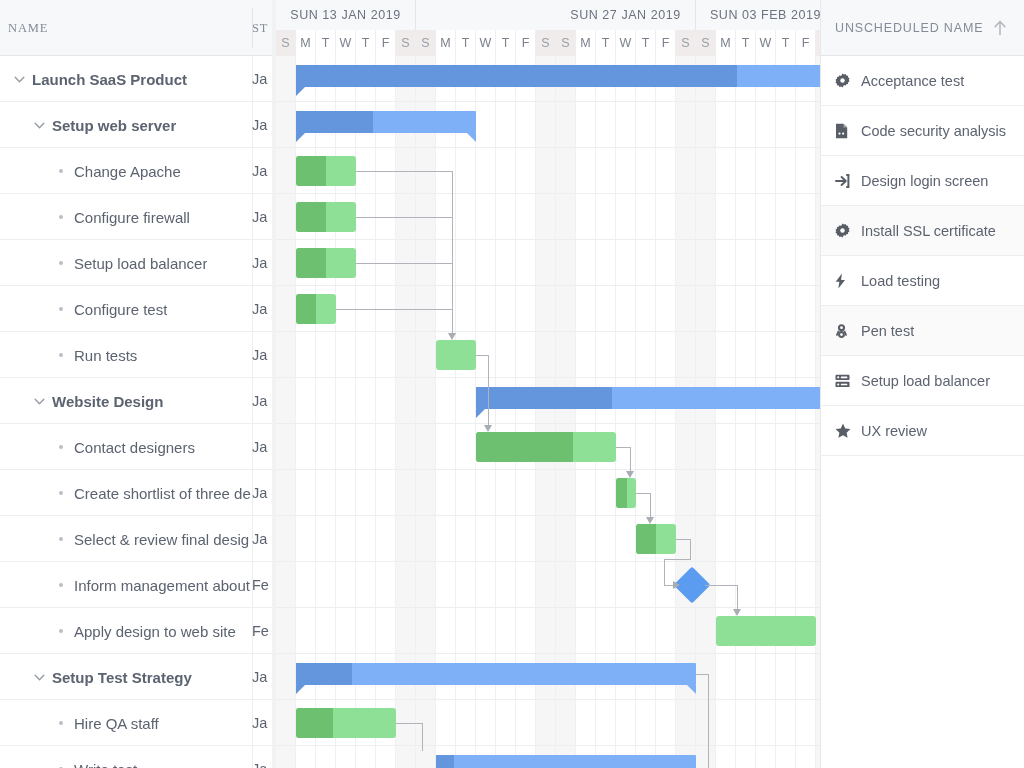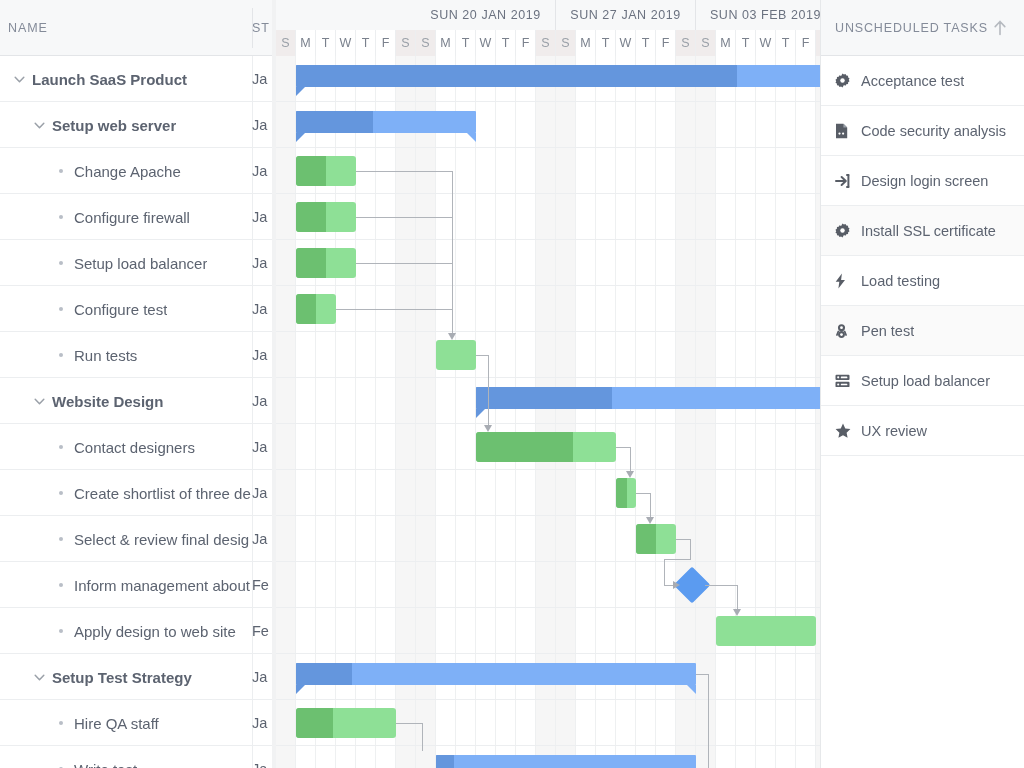--- a/index.html
+++ b/index.html
@@ -7,21 +7,21 @@
     width:1024px; height:768px; overflow:hidden;
     font-family:"Liberation Sans", sans-serif;
     background:#ffffff; color:#5c6370;
     -webkit-font-smoothing:antialiased;
   }
   #app { position:relative; width:1024px; height:768px; overflow:hidden; }
 
   
   #grid-pane { position:absolute; left:0; top:0; width:272px; height:768px; overflow:hidden; background:#fff; }
   #grid-header { position:absolute; left:0; top:0; width:272px; height:56px;
-                 background:#f7f8f9; border-bottom:1px solid #e3e5e8; }
+                 background:#f7f8f9; border-bottom:1px solid #e3e5e8;font-family:Liberation Serif, serif; }
   .gh-cell { position:absolute; top:0; height:56px; display:flex; align-items:center;
              font-size:12.5px; letter-spacing:.9px; color:#848b99; }
   .gh-name { left:0; width:252px; padding-left:8px; }
   .gh-start { left:252px; width:60px; padding-left:0px; }
   .gh-sep { position:absolute; left:252px; top:8px; width:1px; height:40px; background:#e3e5e8; }
 
   #grid-rows { position:absolute; left:0; top:56px; width:272px; }
   .grow { position:relative; height:46px; border-bottom:1px solid #eceef0; background:#fff;padding-left:20px; }
   .grow .cell-name { position:absolute; left:0; top:0; width:252px; height:46px;
                      display:flex; align-items:center; white-space:nowrap; overflow:hidden; }
@@ -278,21 +278,21 @@
           <div class="vsep"></div>
           <div class="cell-start">Ja</div>
         </div>
       </div>
   </div>
 
   <div id="tl-pane">
     <div id="tl-gutter"></div>
     <div id="tl-inner">
       <div id="tl-header">
-          <div class="wk" style="left: 140px; width: 140px;">SUN 20 JAN 2019</div>
+          <div class="wk" style="left: 0px; width: 140px;">SUN 13 JAN 2019</div>
           <div class="wk" style="left: 280px; width: 140px;">SUN 27 JAN 2019</div>
           <div class="wk" style="left: 420px; width: 140px;">SUN 03 FEB 2019</div>
           <div class="dcell we" style="left: 0px;">S</div>
           <div class="dcell" style="left: 20px;">M</div>
           <div class="dcell" style="left: 40px;">T</div>
           <div class="dcell" style="left: 60px;">W</div>
           <div class="dcell" style="left: 80px;">T</div>
           <div class="dcell" style="left: 100px;">F</div>
           <div class="dcell we" style="left: 120px;">S</div>
           <div class="dcell we" style="left: 140px;">S</div>
@@ -445,21 +445,21 @@
           <div class="lnk h" style="left: 120px; top: 667px; width: 26px;"></div>
           <div class="lnk v" style="left: 146px; top: 667px; height: 28px;"></div>
           <div class="lnk h" style="left: 420px; top: 618px; width: 12px;"></div>
           <div class="lnk v" style="left: 432px; top: 618px; height: 138px;"></div>
         </div>
     </div>
   </div>
 
   <div id="uns-pane">
     <div id="uns-header">
-      <div id="uns-title">UNSCHEDULED TASKS</div>
+      <div id="uns-title">UNSCHEDULED NAME</div>
       <div id="uns-sort">
         <svg width="14" height="16" viewBox="0 0 14 16" aria-hidden="true">
           <path d="M7 1.5 L7 14.5 M7 1.5 L2.2 6.6 M7 1.5 L11.8 6.6" stroke="#b6bac0" stroke-width="1.6" fill="none" stroke-linecap="round" stroke-linejoin="round"></path>
         </svg>
       </div>
     </div>
     <div id="uns-list">
         <div class="uitem">
           <span class="uicon">
             <svg width="15" height="15" viewBox="0 0 16 16">

